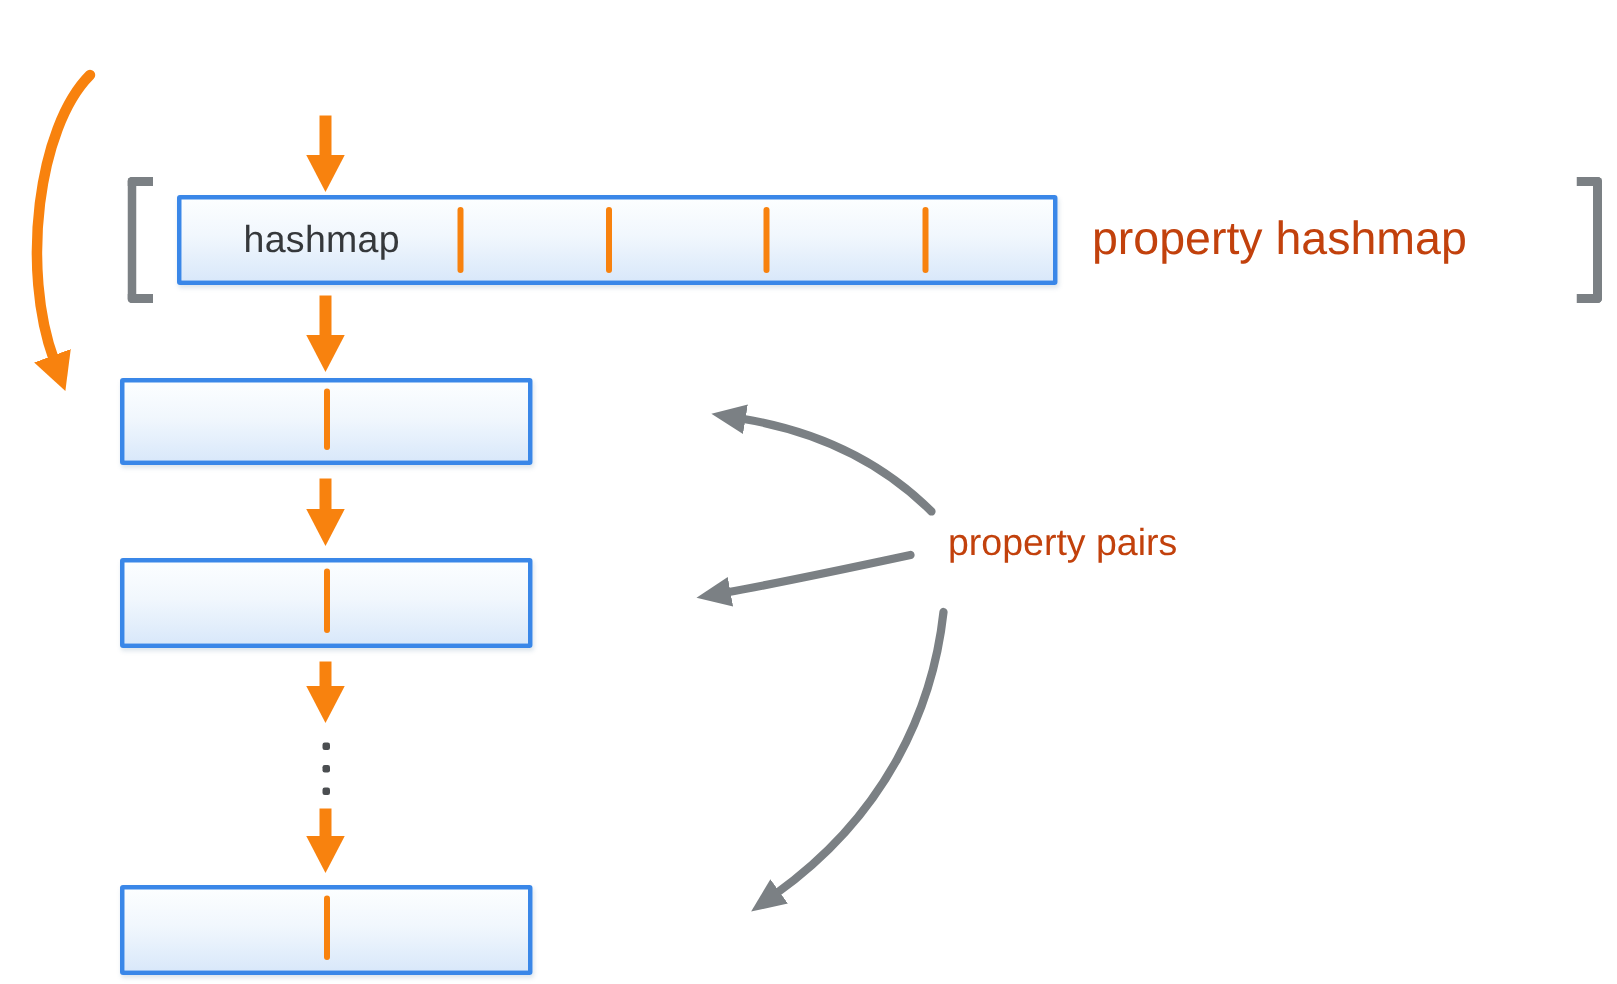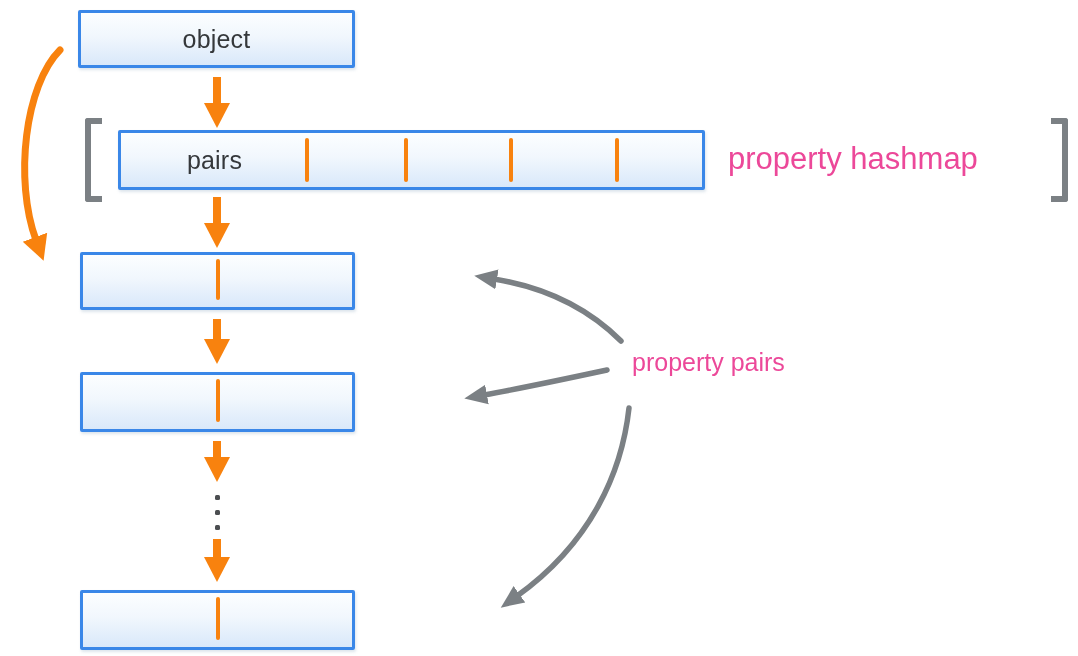--- a/index.html
+++ b/index.html
@@ -66,21 +66,21 @@
     width: 17px;
     height: 84px;
     top: 118px;
     border: 6px solid #7b8084;
   }
   .bracket-left  { left: 85px;   border-right: none; border-radius: 3px 0 0 3px; }
   .bracket-right { left: 1051px; border-left:  none; border-radius: 0 3px 3px 0; }
   
   .caption {
     position: absolute;
-    color: #ec4899;
+    color: #c2410c;
     white-space: nowrap;
   }
   #hashmap-caption { left: 728px; top: 141px; font-size: 31px; }
   #pairs-caption   { left: 632px; top: 348px; font-size: 25px; }
   
   .dots {
     position: absolute;
     left: 215px;
     top: 495px;
     display: flex;
@@ -100,29 +100,26 @@
     width: 1078px;
     height: 656px;
     pointer-events: none;
   }
 </style>
 </head>
 <body>
 
 <div id="canvas">
 
-  <div class="box" id="object-box">
-    <span class="box-label">object</span>
-  </div>
 
   <div class="bracket bracket-left"></div>
 
   <div class="box" id="header-box">
     <span class="header-cell">
-      <span class="box-label">pairs</span>
+      <span class="box-label">hashmap</span>
     </span>
     <span class="vdivider d1"></span>
     <span class="vdivider d2"></span>
     <span class="vdivider d3"></span>
     <span class="vdivider d4"></span>
   </div>
 
   <div class="bracket bracket-right"></div>
 
   <div class="caption" id="hashmap-caption">property hashmap</div>

